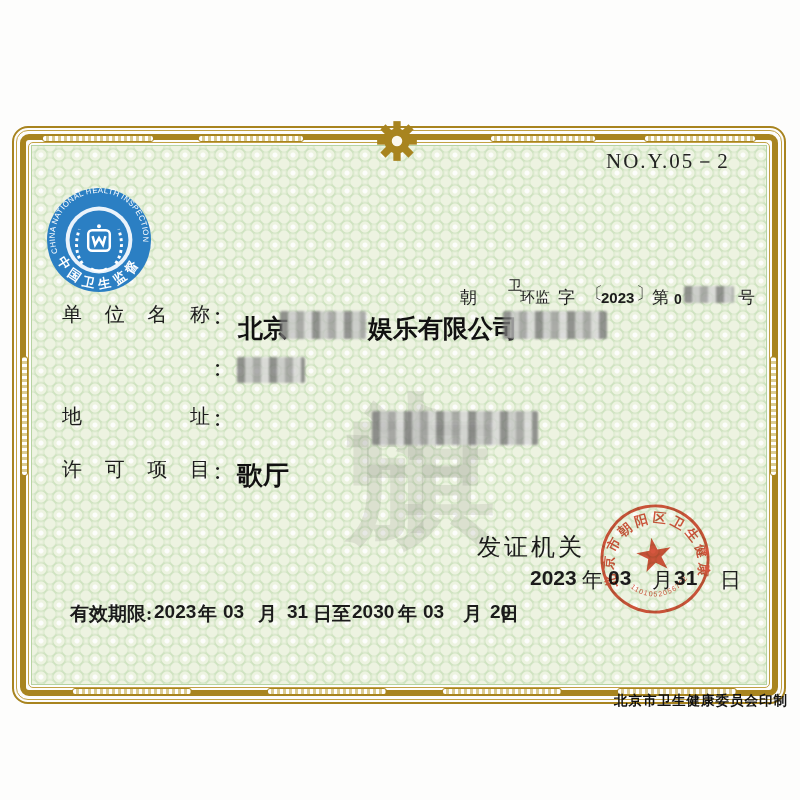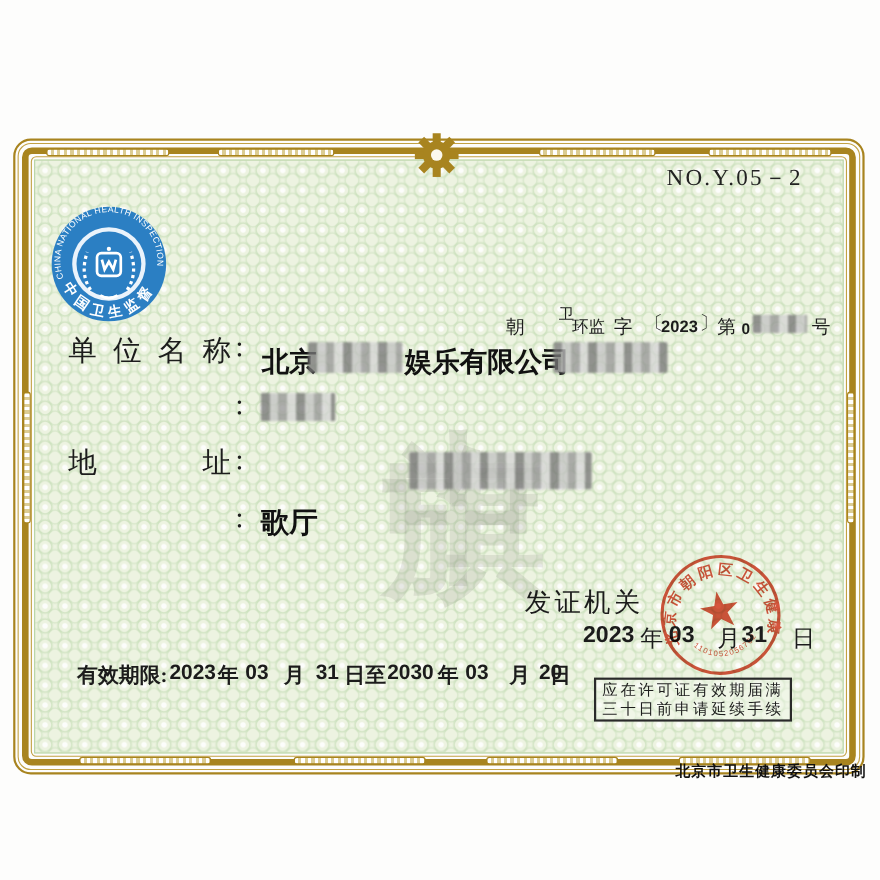--- a/index.html
+++ b/index.html
@@ -34,21 +34,21 @@
             text-shadow:1px 1px 0 rgba(120,100,20,0.35); }
   #watermark { position:absolute; left:322px; top:268px; writing-mode:vertical-rl; font-size:148px;
                color:rgba(125,125,118,0.16); font-weight:bold; letter-spacing:10px; pointer-events:none; }
 
   
   #certno { position:absolute; left:460px; top:281px; width:300px; height:30px; font-size:17px; color:#1b1b1b; }
   #certno span { position:absolute; }
   .num { font-family:"Liberation Sans","DejaVu Sans",sans-serif; font-weight:bold; }
 
   
-  .flabel { position:absolute; left:62px; width:148px; font-size:26px; color:#1c1c1c;
+  .flabel { position:absolute; left:62px; width:148px; font-size:20px; color:#1c1c1c;
             text-align:justify; text-align-last:justify; }
   .fcolon { position:absolute; left:214px; font-size:26px; color:#1c1c1c; }
   .fval  { position:absolute; font-family:"Liberation Sans","DejaVu Sans",sans-serif; font-weight:bold; color:#111; }
 
   .redact { position:absolute; border-radius:2px; opacity:.8; filter:blur(1.1px);
             background-image:
               repeating-linear-gradient(90deg, rgba(118,118,118,.95) 0 8px, rgba(196,196,196,.95) 8px 16px, rgba(150,150,150,.95) 16px 24px, rgba(214,214,214,.95) 24px 32px),
               repeating-linear-gradient(0deg, rgba(165,165,165,.5) 0 7px, rgba(220,220,220,.5) 7px 14px); }
 
   
@@ -176,20 +176,21 @@
   <span class="fval" style="left:368px;top:312px;font-size:25px">娱乐有限公司</span>
   <span class="redact" style="left:503px;top:311px;width:104px;height:28px"></span>
 
   <div class="fcolon" style="top:353px">:</div>
   <span class="redact" style="left:237px;top:357px;width:68px;height:26px"></span>
 
   <div class="flabel" style="top:403px">地址</div>
   <div class="fcolon" style="top:403px">:</div>
   <span class="redact" style="left:372px;top:411px;width:166px;height:34px"></span>
 
+  <div class="flabel" style="top:456px">许可项目</div>
   <div class="fcolon" style="top:456px">:</div>
   <span class="fval" style="left:237px;top:458px;font-size:26px">歌厅</span>
 
   <div id="issuer-label">发证机关</div>
   <div id="issue-date">
     <span class="num" style="left:0">2023</span>
     <span style="left:52px">年</span>
     <span class="num" style="left:78px">03</span>
     <span style="left:122px">月</span>
     <span class="num" style="left:144px">31</span>
@@ -220,20 +221,16 @@
     <span class="num" style="left:217px">31</span>
     <span style="left:243px">日至</span>
     <span class="num" style="left:282px">2030</span>
     <span style="left:328px">年</span>
     <span class="num" style="left:353px">03</span>
     <span style="left:393px">月</span>
     <span class="num" style="left:420px">20</span>
     <span style="left:430px">日</span>
   </div>
 
-  <div id="notebox">
-    <div>应在许可证有效期届满</div>
-    <div>三十日前申请延续手续</div>
-  </div>
 
   <div id="footer">北京市卫生健康委员会印制</div>
 
 </div>
 
 </body></html>

